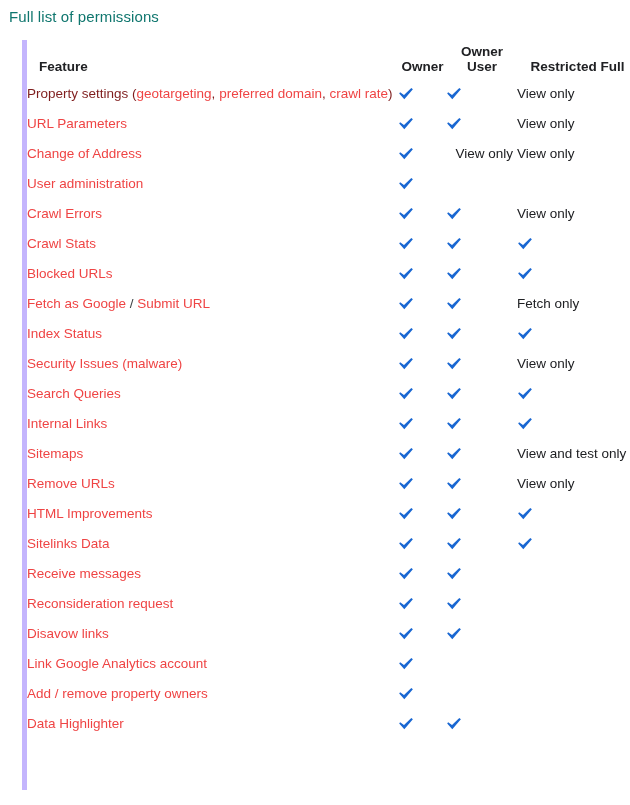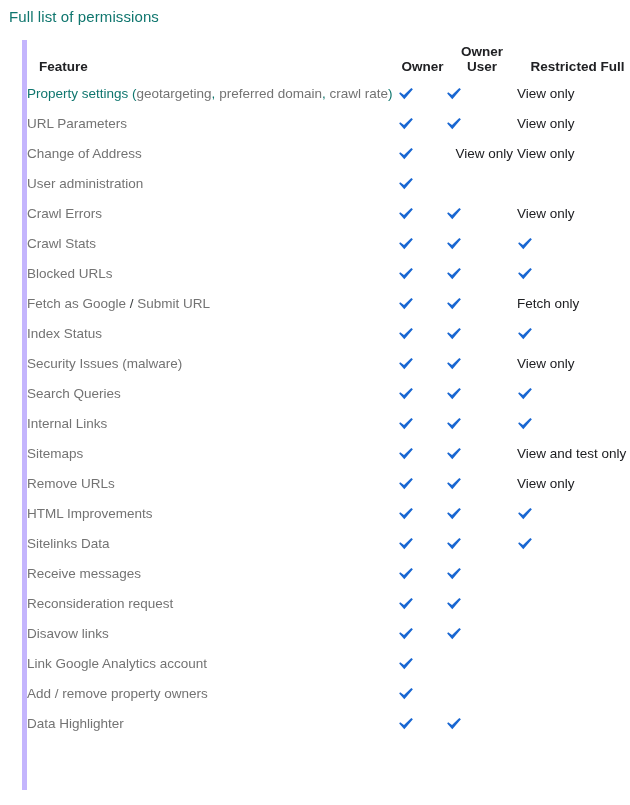--- a/index.html
+++ b/index.html
@@ -86,24 +86,24 @@
     white-space: nowrap;
   }
   td.owner-cell  { padding-left: 5px; }
   td.full-cell   { padding-left: 5px; }
   td.restr-cell  { padding-left: 3px; color: #202124; }
 
   
   td.full-cell.txt { text-align: right; padding-right: 4px; padding-left: 0; color: #202124; }
 
   .lnk {
-    color: #737373;
+    color: #ef4444;
   }
   .plain {
-    color: #0f766e;
+    color: #7f1d1d;
   }
   .sep {
     color: #3c4043;
   }
 
   .check {
     display: inline-block;
     width: 16px;
     height: 14px;
     position: relative;

